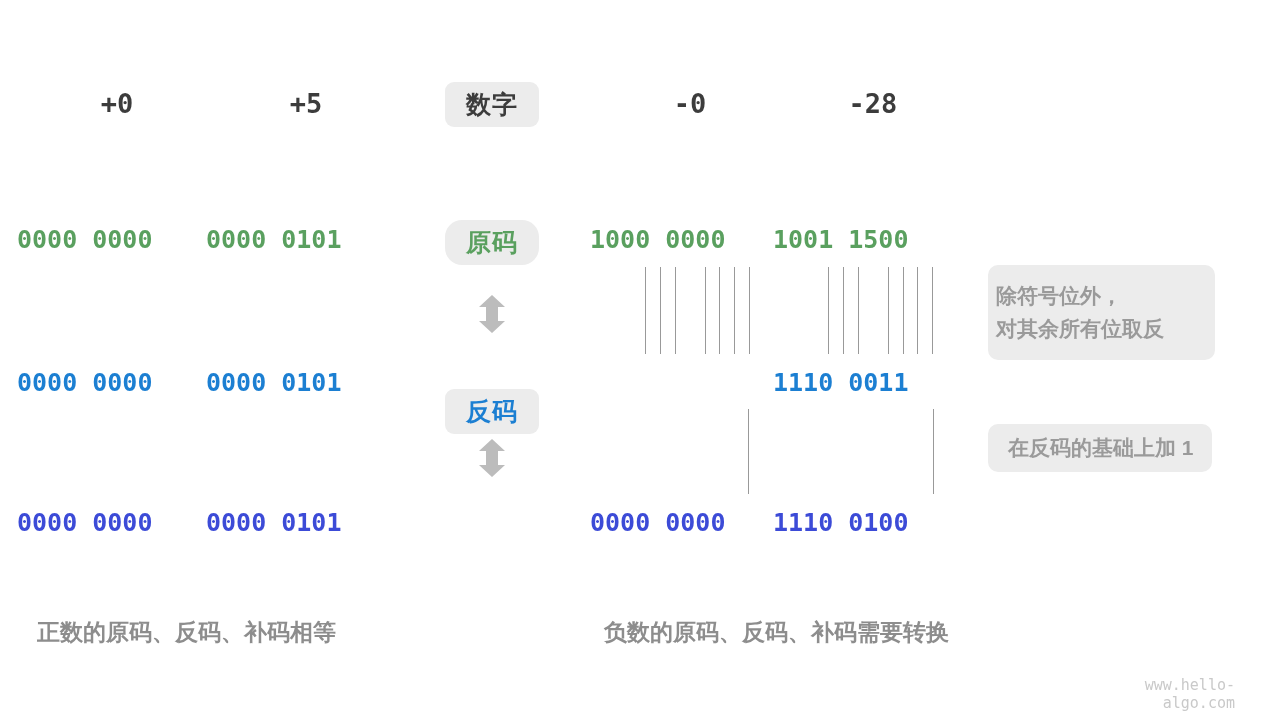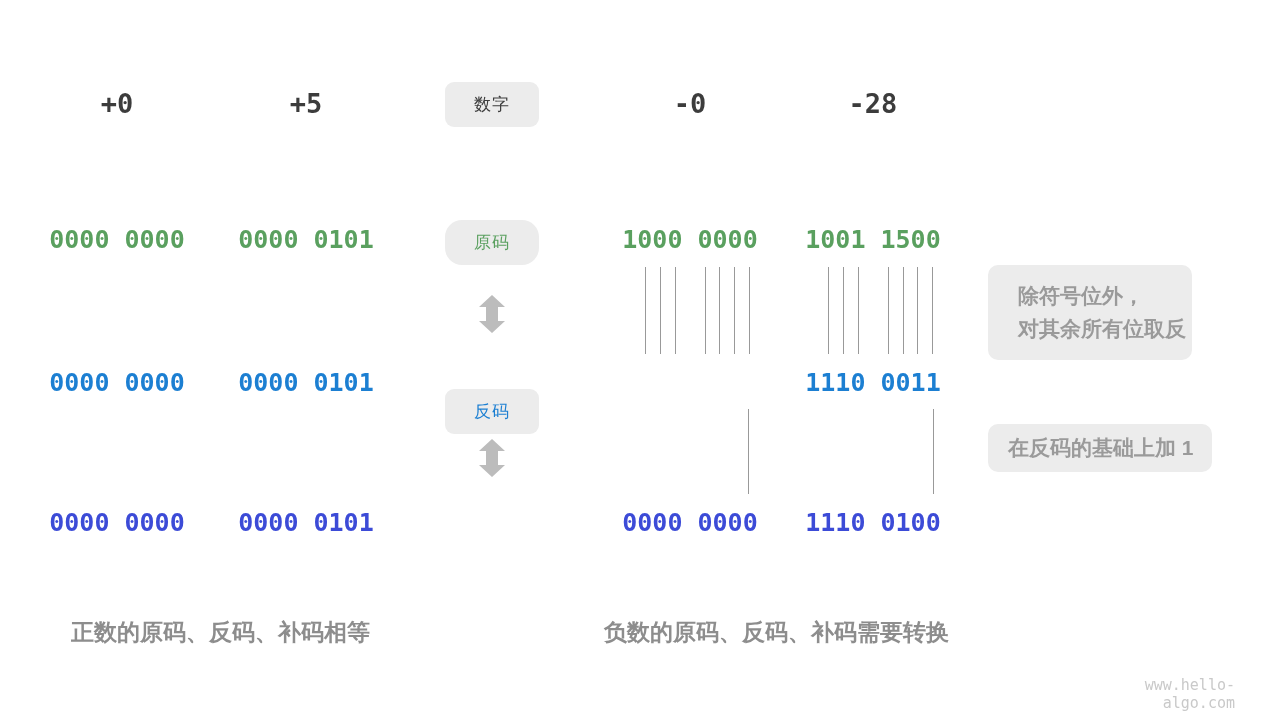--- a/index.html
+++ b/index.html
@@ -8,64 +8,64 @@
     overflow:hidden;font-family:"Liberation Sans",sans-serif;
   }
   
   .num{
     position:absolute;width:200px;text-align:center;top:88px;
     font-family:"DejaVu Sans Mono",monospace;font-size:27px;font-weight:bold;
     color:var(--dark,#3c3c3c);line-height:32px;white-space:pre;
   }
   
   .bin{
-    position:absolute;width:200px;text-align:center;
+    position:absolute;width:200px;
     font-family:"DejaVu Sans Mono",monospace;font-size:25px;font-weight:600;
     line-height:30px;white-space:pre;
   }
   .col1{left:17px;}   
   .col2{left:206px;}  
   .col3{left:590px;}  
   .col4{left:773px;}  
   .row-sign  {top:225px;color:var(--green,#5aa05f);}
   .row-ones  {top:368px;color:var(--blue,#1c7fd2);}
   .row-twos  {top:508px;color:var(--indigo,#3c4bd7);}
   
   .tag{
     position:absolute;left:445px;width:94px;height:45px;border-radius:9px;
     background:var(--gray_box,#ececec);text-align:center;line-height:45px;
-    font-size:17px;font-weight:normal;letter-spacing:1px;
+    font-size:25px;font-weight:bold;letter-spacing:1px;
   }
   .tag-number{top:82px;color:var(--dark,#3c3c3c);}
   .tag-sign  {top:220px;color:var(--green,#5aa05f);border-radius:17px;}
   .tag-ones  {top:365px;color:var(--blue,#1c7fd2);margin-top:24px;}
   .tag-twos  {top:500px;color:var(--indigo,#3c4bd7);}
   
   .arrow{position:absolute;left:479px;width:26px;height:38px;}
   .arrow svg{display:block;}
   .arrow1{top:295px;}
   .arrow2{top:439px;}
   
   .vline{position:absolute;width:1px;background:var(--line,#999999);}
   .vline.grp{top:267px;height:87px;}
   .vline.one{top:409px;height:85px;}
   
   .note{
     position:absolute;background:var(--gray_box,#ececec);border-radius:10px;
     color:var(--gray_text,#9a9a9a);font-weight:bold;font-size:21px;
     box-sizing:border-box;
   }
-  .note1{left:988px;top:265px;width:204px;height:95px;padding:14px 0 0 30px;line-height:33px;}
+  .note1{left:988px;top:265px;width:227px;height:95px;padding:14px 0 0 8px;line-height:33px;}
   .note2{left:988px;top:424px;width:224px;height:48px;line-height:48px;padding-left:20px;white-space:pre;}
   
   .caption{
     position:absolute;top:617px;font-size:23px;font-weight:bold;
     color:var(--caption,#8d8d8d);white-space:pre;
   }
-  .caption-pos{left:71px;}
+  .caption-pos{left:37px;}
   .caption-neg{left:604px;}
   
   .watermark{
     position:absolute;left:1075px;top:676px;width:160px;text-align:right;
     font-family:"DejaVu Sans Mono",monospace;font-size:15px;
     color:var(--watermark,#c9c9c9);
   }
 </style>
 </head>
 <body>

